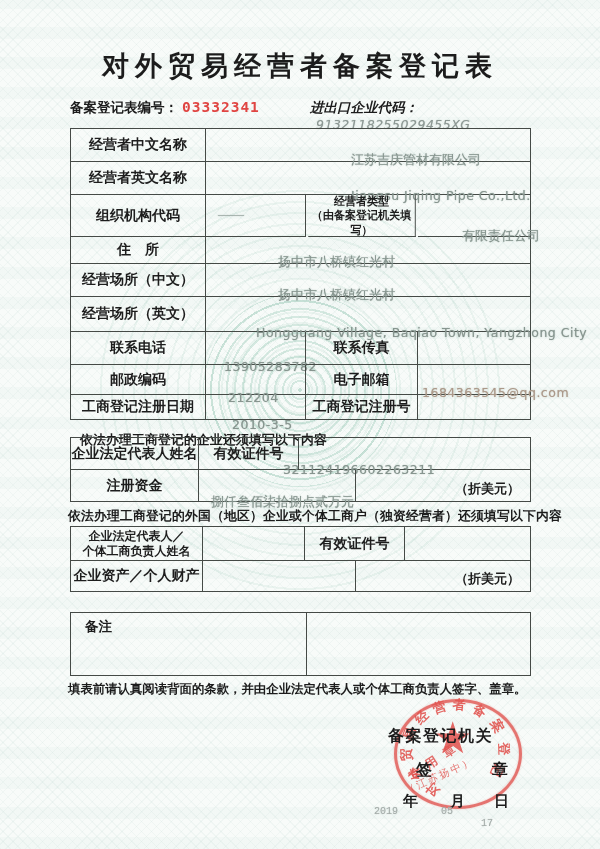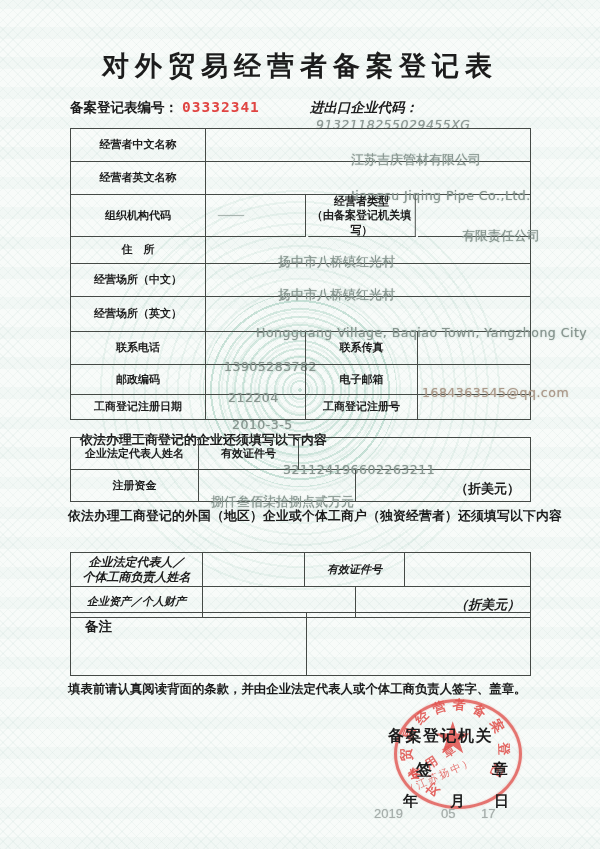--- a/index.html
+++ b/index.html
@@ -23,21 +23,21 @@
   .hdr .redno{font-family:"DejaVu Sans Mono",monospace;font-weight:bold;color:#e04542;
     font-size:14.5px;letter-spacing:1px;margin-left:4px;}
   .hdr .codeblock{position:absolute;left:240px;top:0;font-style:italic;}
   .hdr .codeval{font-family:"DejaVu Sans","Liberation Sans",sans-serif;font-weight:normal;
     color:#8d9894;font-size:12.5px;letter-spacing:.5px;margin-left:6px;text-shadow:0 0 1px rgba(140,155,150,.7);}
   
   .grid{position:absolute;left:70px;width:459px;border:1px solid #454a46;display:grid;background:rgba(255,255,255,0);}
   .cell{border-right:1px solid #454a46;border-bottom:1px solid #454a46;position:relative;}
   .nr{border-right:none;} .nb{border-bottom:none;}
   .lbl{display:flex;align-items:center;justify-content:center;text-align:center;
-    font-weight:bold;font-size:11px;color:#1d1d1d;line-height:1.25;}
+    font-weight:bold;font-size:14px;color:#1d1d1d;line-height:1.25;}
   .lbl.small{font-size:11.5px;transform:scaleX(.96);}
   .val{position:absolute;white-space:nowrap;color:#87958f;font-size:13px;
     font-family:"Liberation Serif","DejaVu Serif",serif;text-shadow:0 0 1.2px rgba(130,150,142,.8);}
   .val.sans{font-family:"DejaVu Sans","Liberation Sans",sans-serif;font-size:12.5px;letter-spacing:.5px;}
   .val.email{color:#ab998a;text-shadow:0 0 1.2px rgba(170,152,136,.8);}
   .maintbl{top:128px;grid-template-columns:135px 100px 112px 112px;
     grid-template-rows:33px 33px 42px 27px 33px 35px 33px 30px 24px;}
   .span3{grid-column:2 / span 3;}
   
   .ftbl{position:absolute;left:70px;width:459px;border:1px solid #454a46;}
@@ -67,21 +67,21 @@
   .arc span:nth-child(10){transform:rotate(88deg) translateY(-50px);}
   .arc span:nth-child(11){transform:rotate(115deg) translateY(-48px);}
   .star{position:absolute;left:433px;top:717px;font-size:44px;color:rgba(224,79,75,.85);line-height:1;}
   .stamp-in1{position:absolute;left:404px;top:752px;transform:rotate(-33deg);
     color:rgba(225,84,80,.85);font-weight:bold;font-size:12px;letter-spacing:9px;white-space:nowrap;}
   .stamp-in2{position:absolute;left:402px;top:769px;transform:rotate(-24deg);
     color:rgba(225,84,80,.8);font-size:10.5px;letter-spacing:2px;white-space:nowrap;}
   .authority{position:absolute;left:388px;top:726px;font-weight:bold;font-size:16px;letter-spacing:1.5px;white-space:nowrap;}
   .sign{position:absolute;left:416px;top:760px;font-weight:bold;font-size:16px;letter-spacing:22px;white-space:nowrap;}
   .ymd{position:absolute;top:792px;font-weight:bold;font-size:15px;}
-  .dv{position:absolute;top:806px;color:#a6aeab;font-size:13px;font-family:Liberation Sans, sans-serif;
+  .dv{position:absolute;top:806px;color:#a6aeab;font-size:10px;font-family:Liberation Mono, monospace;
      text-shadow:0 0 1px rgba(160,170,166,.7);}
 </style>
 </head>
 <body>
 
 <div class="page">
   <div class="wm wm1"></div>
   <div class="wm wm2"></div>
 
   <div class="title">对外贸易经营者备案登记表</div>
@@ -172,21 +172,21 @@
       <div class="fcell lbl" style="width:128px;">注册资金</div>
       <div class="fcell" style="width:157px;">
           <span class="val" style="left:12px;bottom:-10px;">捌仟叁佰柒拾捌点贰万元</span>
         </div>
       <div class="fcell usd" style="flex:1;">（折美元）</div>
     </div>
   </div>
 
   <div class="sect" style="top:508px;">依法办理工商登记的外国（地区）企业或个体工商户（独资经营者）还须填写以下内容</div>
 
-  <div class="ftbl" style="top:552px;font-style:italic;">
+  <div class="ftbl" style="top:526px;">
     <div class="frow" style="height:33px;">
       <div class="fcell lbl" style="width:132px;font-size:12px;">
           <span><span>企业法定代表人／</span><br><span>个体工商负责人姓名</span></span>
         </div>
       <div class="fcell" style="width:102px;">
           <span class="val" style="left:20px;bottom:-9px;"></span>
         </div>
       <div class="fcell lbl" style="width:100px;">有效证件号</div>
       <div class="fcell" style="flex:1;">
           <span class="val sans" style="left:14px;bottom:-9px;"></span>
@@ -230,14 +230,14 @@
   <div class="stamp-in1">专用章</div>
   <div class="stamp-in2">（江苏扬中）</div>
 
   <div class="authority">备案登记机关</div>
   <div class="sign">签　章</div>
   <div class="ymd" style="left:403px;">年</div>
   <div class="ymd" style="left:450px;">月</div>
   <div class="ymd" style="left:494px;">日</div>
   <div class="dv" style="left:374px;">2019</div>
   <div class="dv" style="left:441px;">05</div>
-  <div class="dv" style="left:481px;">17</div>
+  <div class="dv" style="left:481px;margin-top:12px;">17</div>
 </div>
 
 </body></html>

